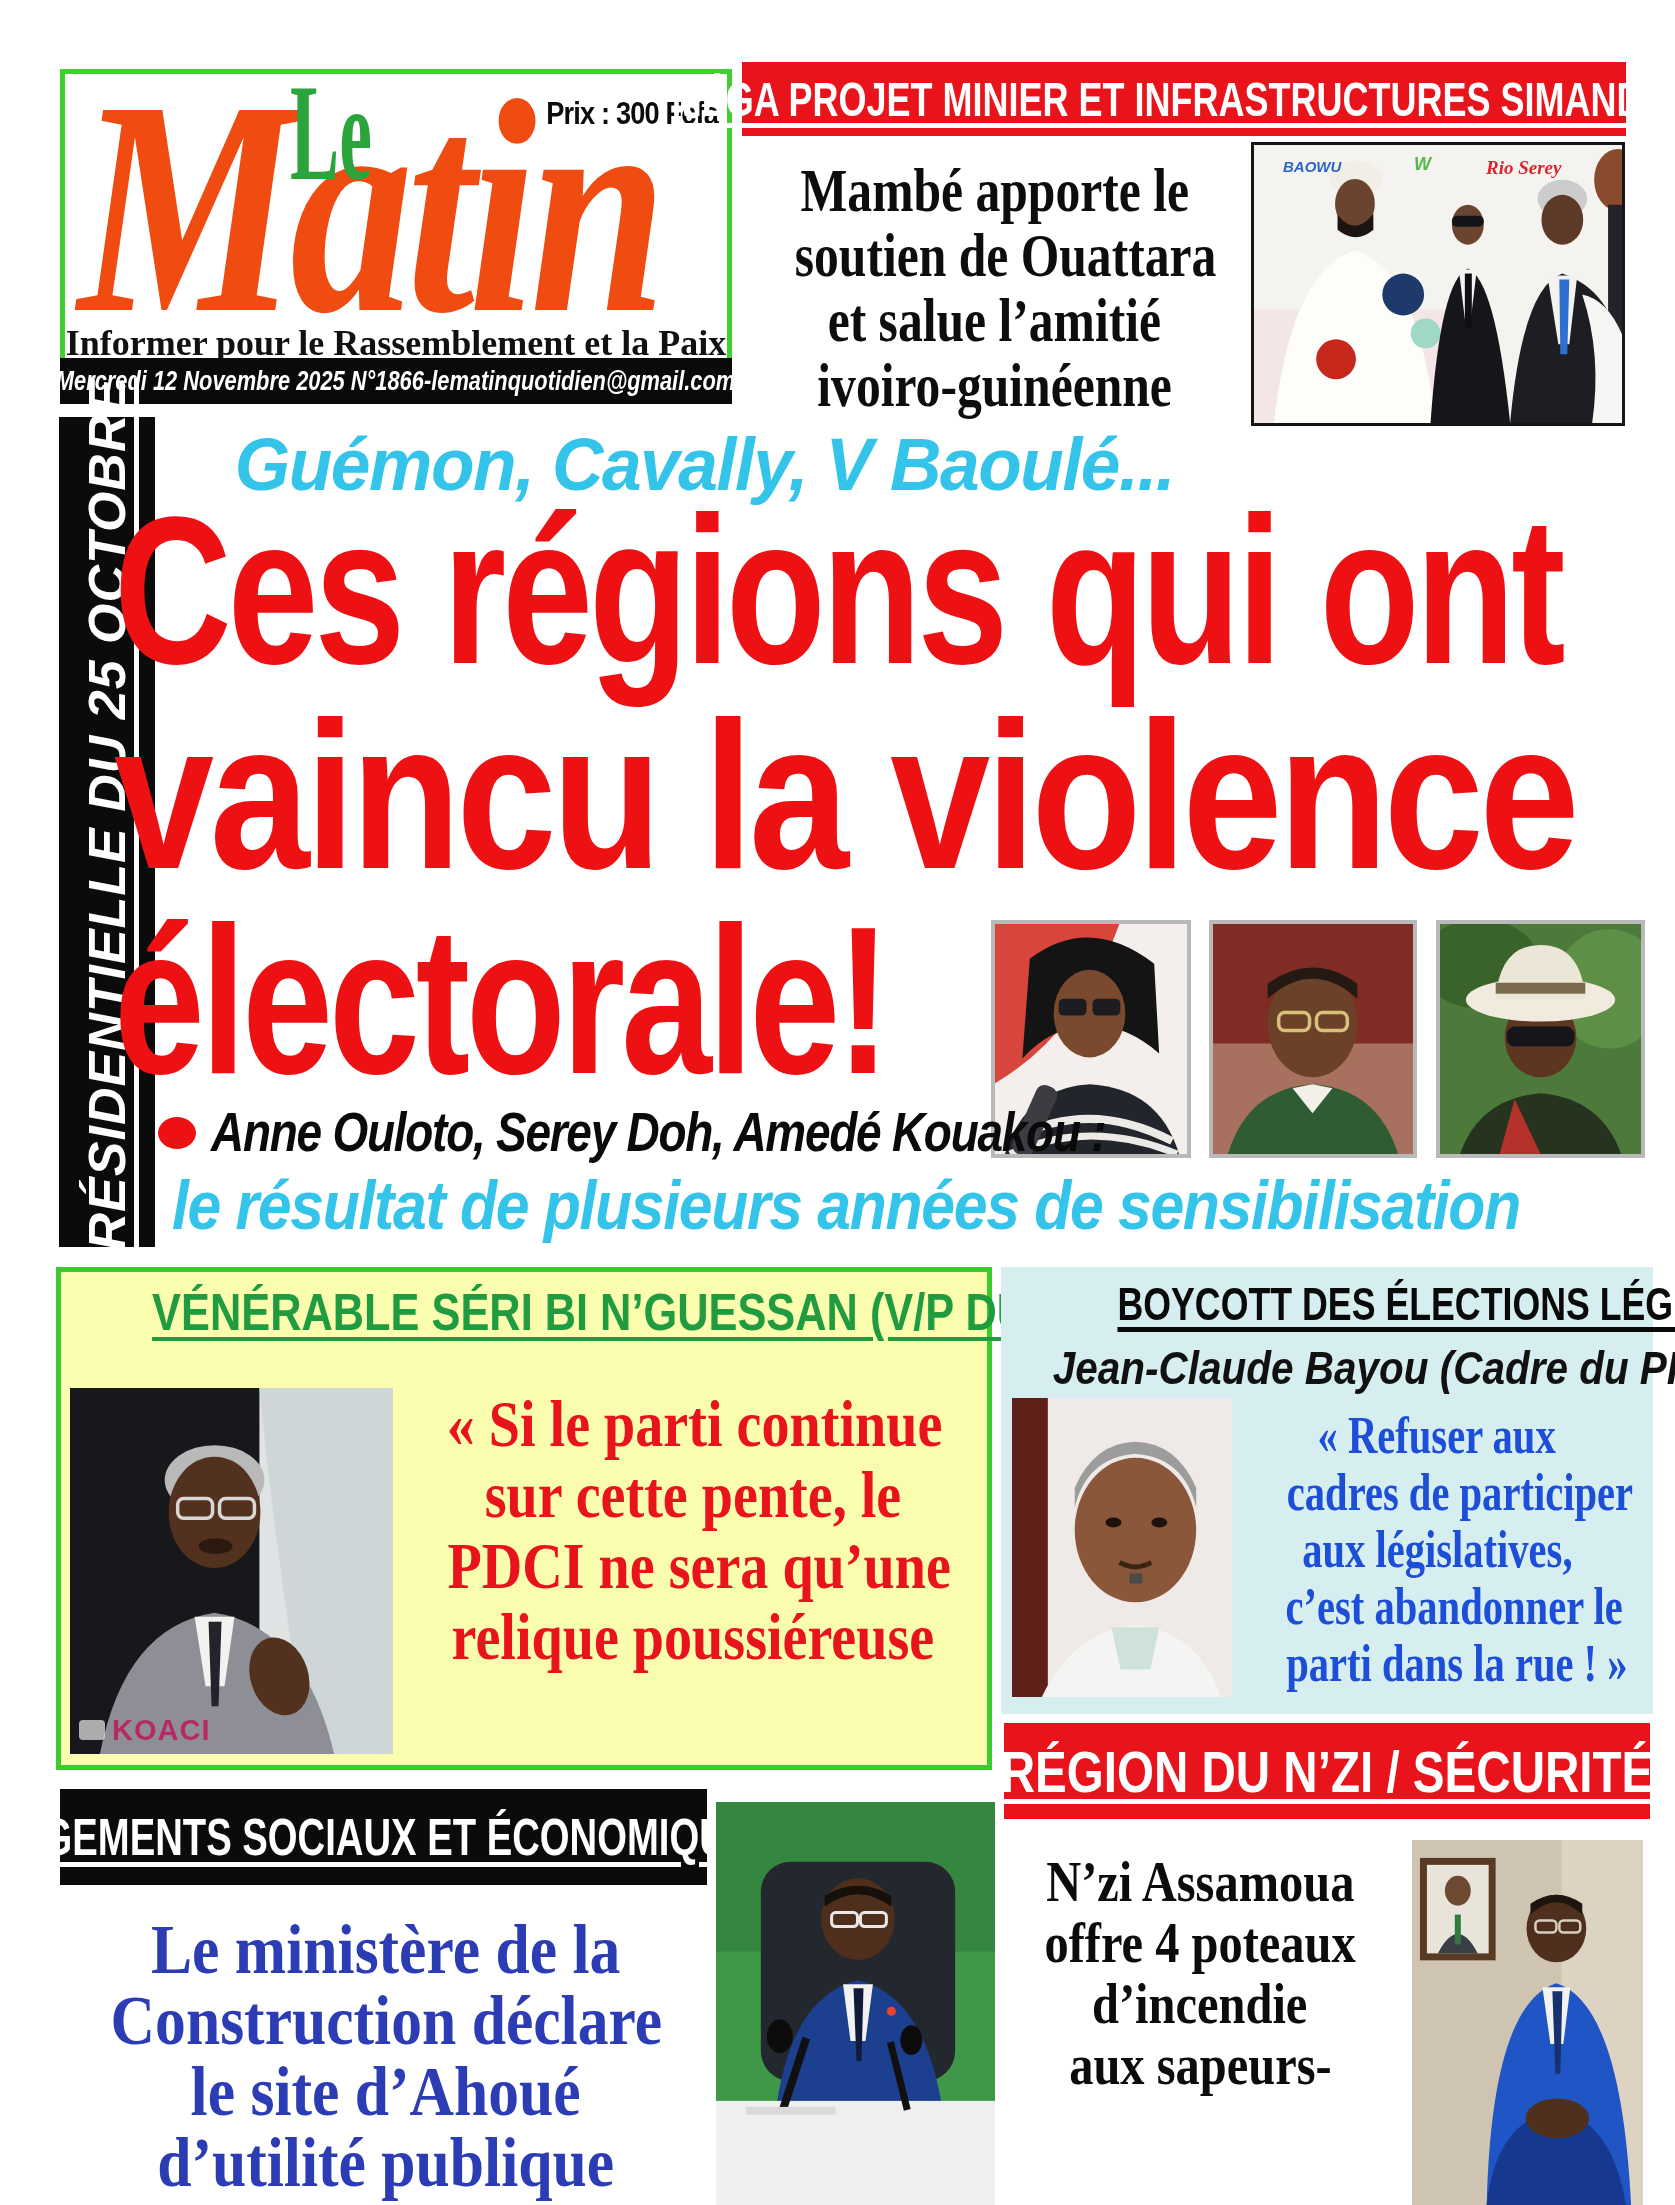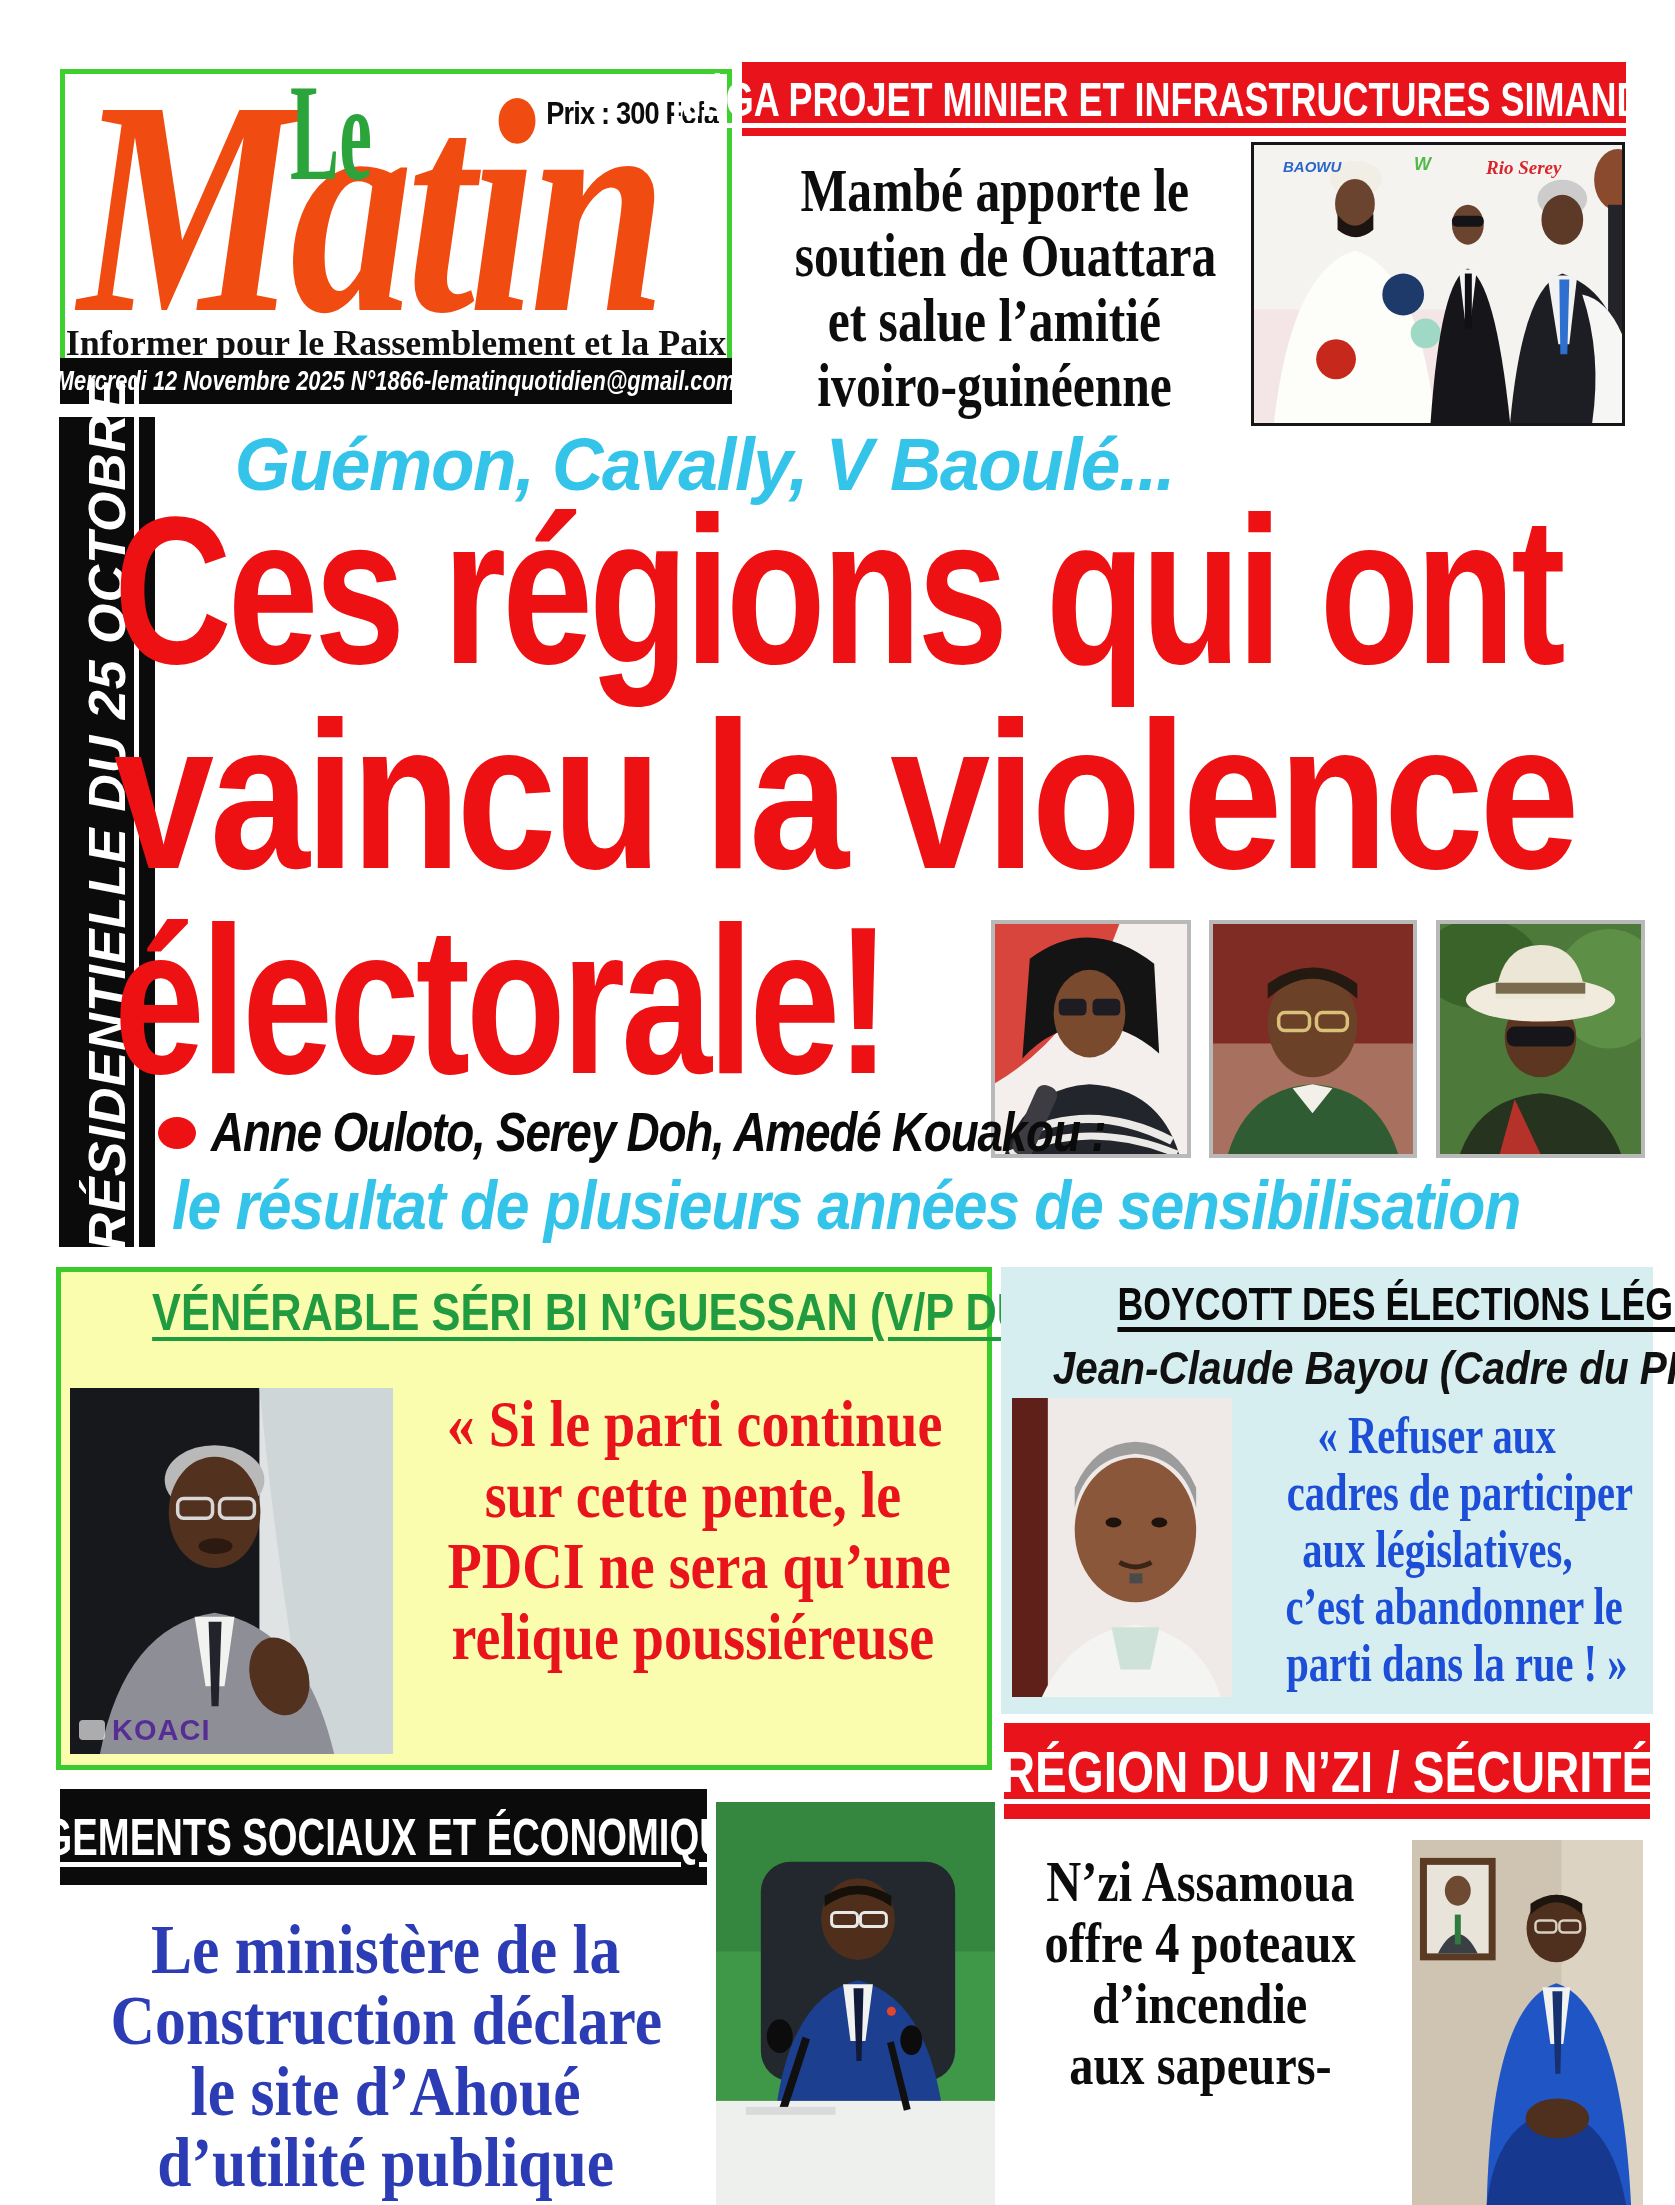--- a/index.html
+++ b/index.html
@@ -62,21 +62,21 @@
 
   
   .ybox{left:56px;top:1267px;width:926px;height:493px;background:#fafcae;border:5px solid #3ccb2e;}
   .ybox .title{position:absolute;left:0;right:0;top:11px;text-align:center;color:#209b3f;
                font-weight:700;font-size:51px;}
   .ybox .title .cx{--s:.85;text-decoration:underline;text-decoration-thickness:4px;text-underline-offset:7px;}
   .ph-seri{left:70px;top:1388px;width:323px;height:366px;}
   .quote-red{left:403px;top:1388px;width:579px;text-align:center;color:#e8131b;
              font-family:"Liberation Serif",serif;font-weight:700;font-size:66px;line-height:71px;}
   .quote-red .cx{--s:.85;}
-  .wmark{position:absolute;left:9px;bottom:7px;color:#4c1d95;font-weight:700;font-size:29px;
+  .wmark{position:absolute;left:9px;bottom:7px;color:#be185d;font-weight:700;font-size:29px;
          opacity:.85;letter-spacing:1px;}
   .wmark:before{content:"";display:inline-block;width:26px;height:20px;background:#f2f2f2;opacity:.8;
                 margin-right:7px;border-radius:4px;}
 
   
   .bbox{left:1001px;top:1267px;width:652px;height:447px;background:#d7eef0;}
   .bbox .title{position:absolute;left:0;right:0;top:9px;text-align:center;color:#0a0a0a;
                font-weight:700;font-size:47px;}
   .bbox .title .cx{--s:.76;text-decoration:underline;text-decoration-thickness:4.5px;text-underline-offset:7px;}
   .bbox .subtitle{position:absolute;left:0;right:0;top:74px;text-align:center;color:#111;

